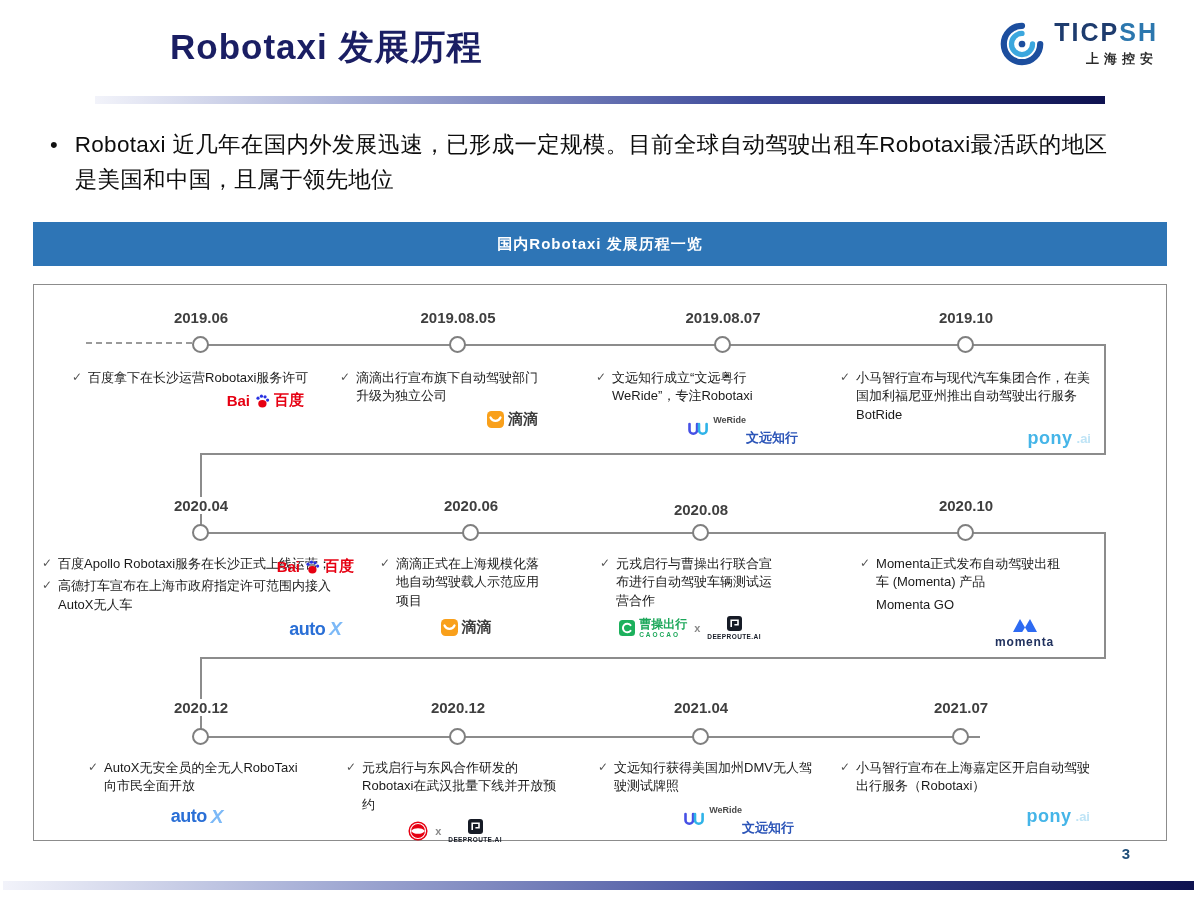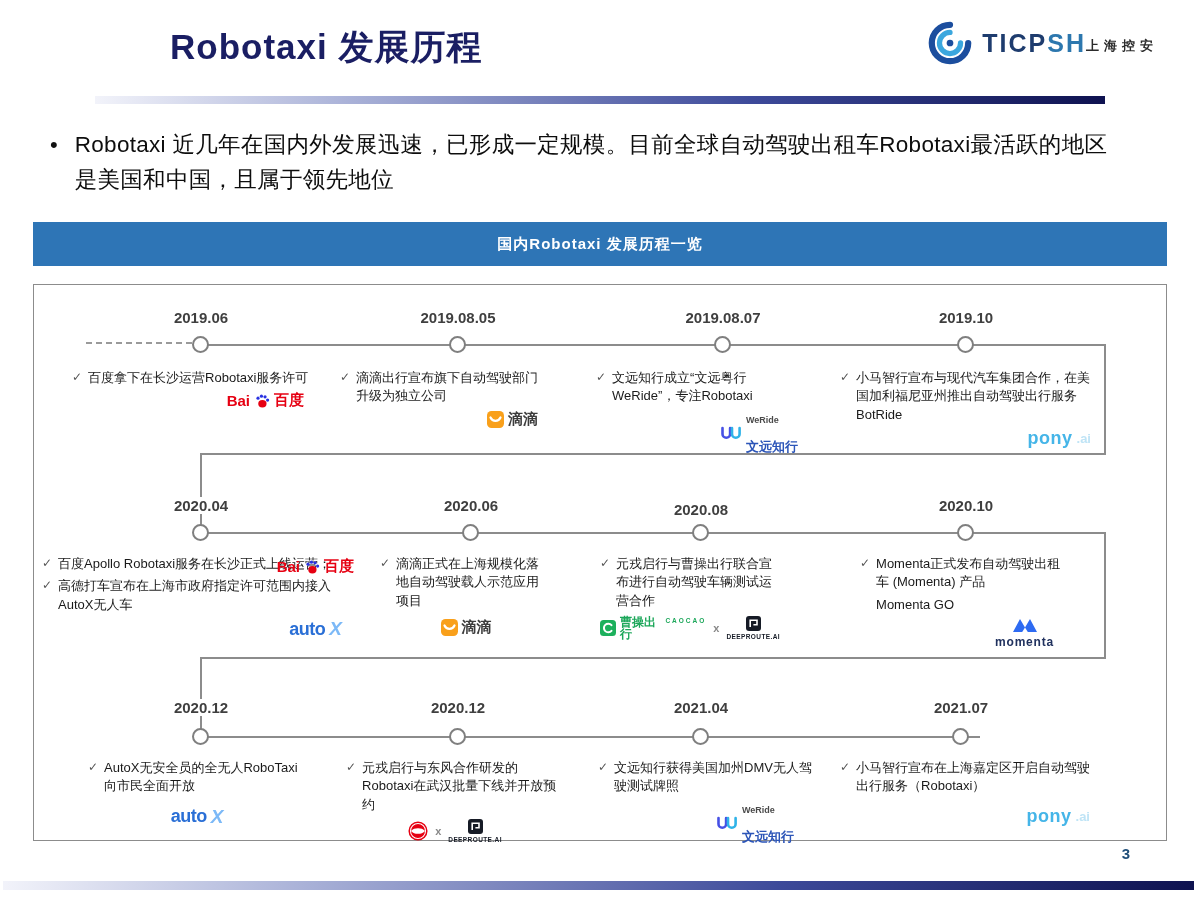--- a/index.html
+++ b/index.html
@@ -1,21 +1,21 @@
 <!DOCTYPE html>
 <html><head>
 <meta charset="utf-8">
 <style>
   *{margin:0;padding:0;box-sizing:border-box}
   body{background:#dcdcdc;font-family:"Liberation Sans","DejaVu Sans",sans-serif}
   .slide{position:relative;width:1200px;height:900px;background:#ffffff;margin:0 auto;overflow:hidden}
   .abs{position:absolute}
   .title{left:170px;top:24px;font-size:35px;font-weight:800;color:#1A1E63;letter-spacing:1px}
   .brand{right:42px;top:20px;display:flex;align-items:center;gap:9px}
-  .brand-text{display:flex;flex-direction:row;align-items:center}
+  .brand-text{display:flex;flex-direction:column;align-items:flex-end}
   .brand-name{font-size:25px;font-weight:700;letter-spacing:2px;line-height:1}
   .brand-name .p1{color:#1E3C6E}.brand-name .p2{color:#2C77AE}
   .brand-sub{font-size:13px;font-weight:700;color:#2b2b2b;letter-spacing:5px;margin-top:5px}
   .rule{left:95px;top:96px;width:1010px;height:8px;background:linear-gradient(90deg,#f2f3fa,#aab2d8 25%,#3d4a9a 65%,#0e1250)}
   .bottom-rule{left:3px;top:881px;width:1191px;height:9px;background:linear-gradient(90deg,#f2f3fa,#aab2d8 25%,#3d4a9a 65%,#0e1250)}
   .intro{left:50px;top:128px;width:1068px;display:flex;gap:17px}
   .intro .bullet{font-size:22px;color:#111;line-height:1.55}
   .intro .itext{font-size:22.5px;color:#0d0d0d;line-height:1.55;letter-spacing:.3px}
   .banner{left:33px;top:222px;width:1134px;height:44px;background:#2E75B6;color:#fff;display:flex;align-items:center;justify-content:center;font-size:15px;font-weight:700;letter-spacing:1px}
   .tbox{left:33px;top:284px;width:1134px;height:557px;border:1px solid #8c8c8c;background:#fff}
@@ -31,28 +31,28 @@
   .ptext{font-size:13px;color:#1a1a1a;line-height:1.42}
   .logo-row{display:flex;align-items:center;margin-top:4px}
   .logo-row.right{justify-content:flex-end}
   .logo-row.center{justify-content:center}
   .logo{display:inline-flex;align-items:center;gap:4px}
   .inline-abs{position:absolute;right:2px;bottom:-3px}
   .icon-svg{display:block;flex:0 0 auto}
   .bd-bai{color:#E60012;font-size:15px;font-weight:700}
   .bd-cn{color:#E60012;font-size:15px;font-weight:700}
   .didi-cn{font-size:15px;font-weight:700;color:#3d3d3d}
-  .weride-text{display:flex;flex-direction:column;line-height:1}
+  .weride-text{display:flex;flex-direction:row;line-height:1}
   .wr-en{font-size:9px;font-weight:700;color:#4a4a4a}
   .wr-cn{font-size:13px;font-weight:700;color:#2C55B8;margin-top:15px}
   .pony-en{font-size:18px;font-weight:700;color:#45B5E8;letter-spacing:.5px}
   .pony-ai{font-size:13px;font-weight:700;color:#BFE4F6}
   .ax-auto{font-size:18px;font-weight:700;color:#2A6FD6;letter-spacing:-.5px}
   .ax-x{font-size:19px;font-weight:700;color:#7CB9F7;font-style:italic}
-  .cc-text{display:flex;flex-direction:row;line-height:1}
+  .cc-text{display:flex;flex-direction:column;line-height:1}
   .cc-cn{font-size:12px;font-weight:700;color:#1CA75A}
   .cc-en{font-size:6.5px;font-weight:700;color:#1CA75A;letter-spacing:2px;margin-top:2px;font-style:normal}
   .logo.deeproute{flex-direction:column;gap:2px}
   .dr-en{font-size:6.5px;font-weight:700;color:#161B26;font-style:normal;letter-spacing:.4px}
   .logo.momenta{flex-direction:column;gap:2px}
   .mo-en{font-size:12px;font-weight:700;color:#20315E;letter-spacing:.8px;font-style:normal}
   .x-sep{font-size:11px;font-weight:700;color:#888;margin:0 7px;font-style:normal}
   .page-num{right:70px;top:845px;font-size:15px;font-weight:700;color:#1F4E79}
 </style>
 </head>

